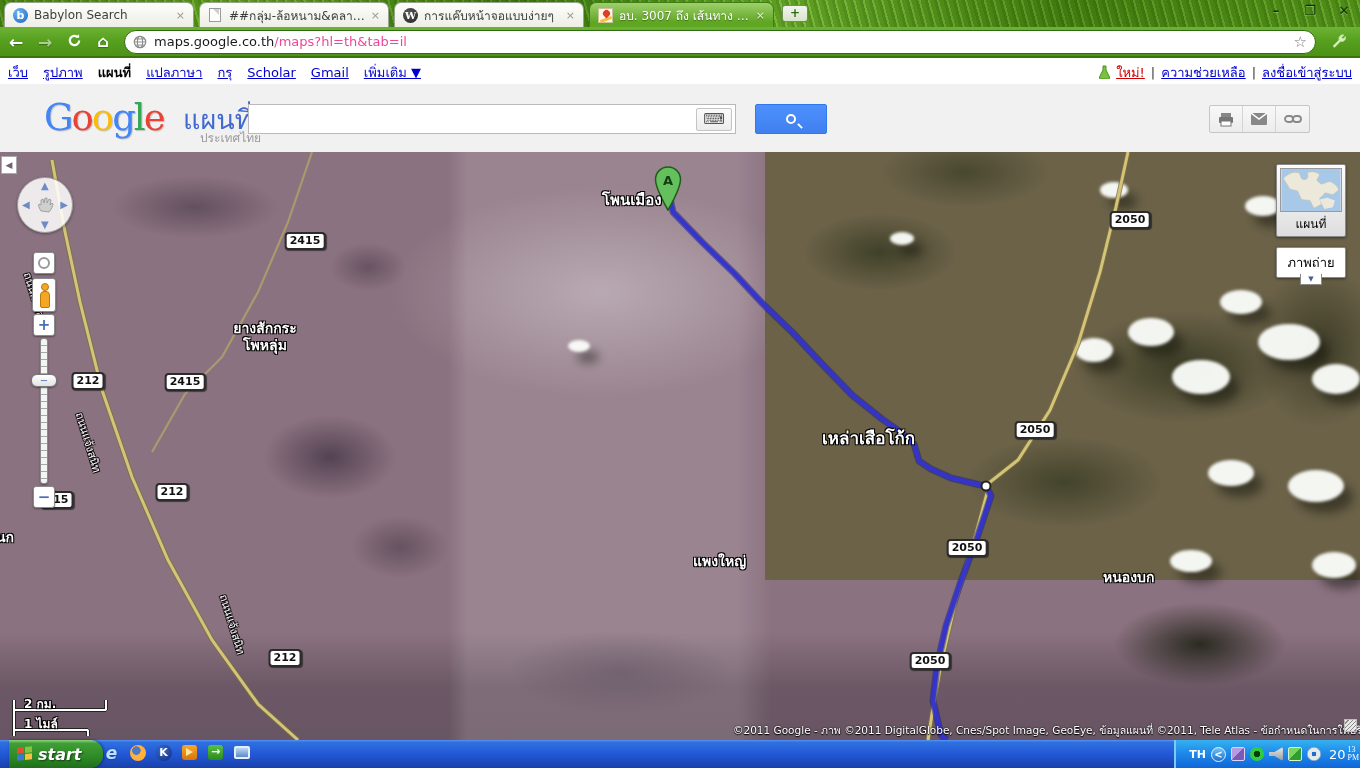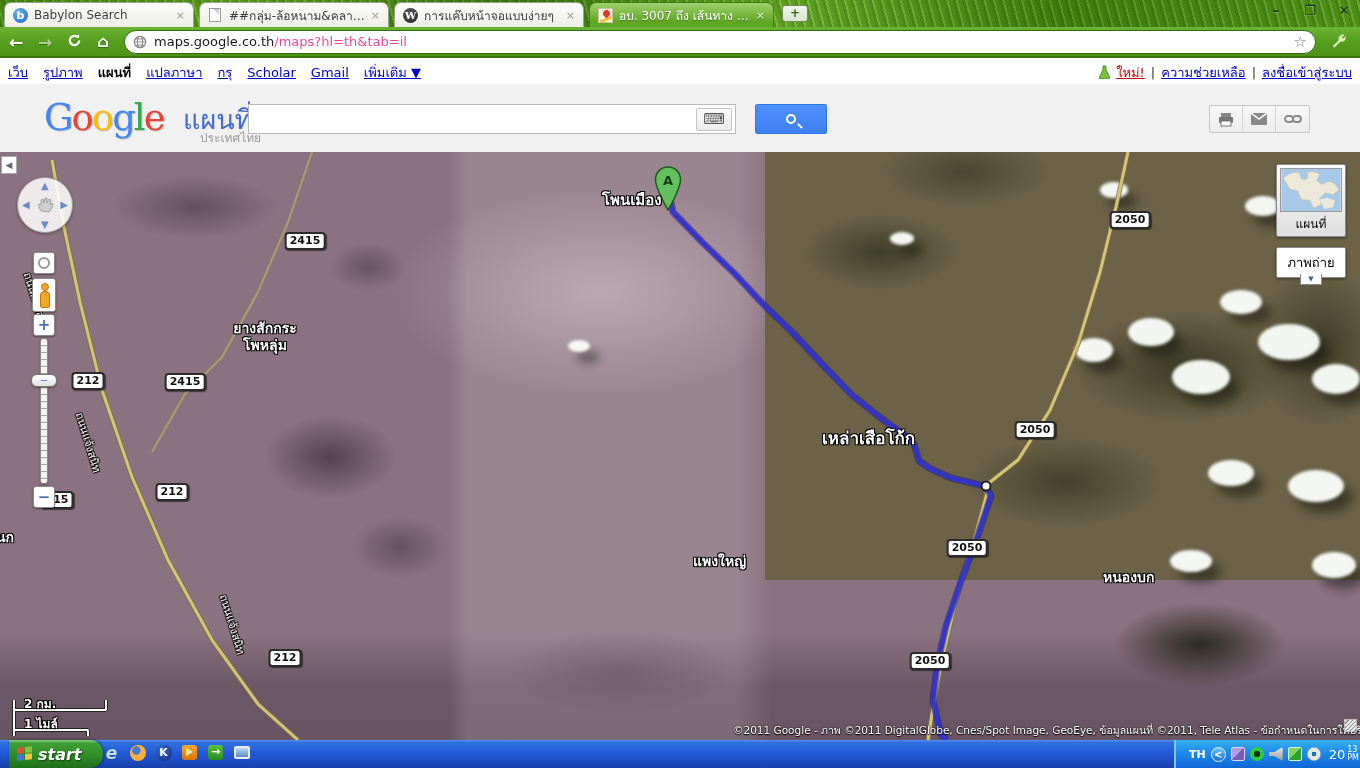--- a/index.html
+++ b/index.html
@@ -172,21 +172,21 @@
   .tray .lang { color:#fff; font-size:11px; font-weight:bold; }
   .chev { width:15px; height:15px; border-radius:50%; background:linear-gradient(#6fc3f5,#1a6fd0); border:1px solid #e8f4ff; color:#fff; font-size:10px; font-weight:bold; text-align:center; line-height:13px; }
   .trayico { width:14px; height:14px; border-radius:2px; }
   .net { background:linear-gradient(135deg,#b89ae0 0 50%,#7a5ab8 50%); border:1px solid #e0d4f5; }
   .eye { border-radius:50%; background:radial-gradient(circle,#0a3a0a 0 30%,#2ecc40 34% 75%,#fff 78%); }
   .vol { background:linear-gradient(#e8e8e8,#9a9a9a); clip-path:polygon(0 35%,40% 35%,100% 0,100% 100%,40% 65%,0 65%); }
   .sq { background:linear-gradient(135deg,#7ad45e 0 50%,#2f9e2f 50%); border:1px solid #d8f5c8; }
   .cd { border-radius:50%; background:radial-gradient(circle,#1a6fd0 0 22%,#e8e8e8 26% 60%,#9ab4cc 64%); }
   .clock { display:flex; align-items:center; color:#fff; margin-left:3px; }
   .clock .hh { font-size:13px; }
-  .clock .mmcol { display:flex; flex-direction:column; font-size:8px; line-height:8px; margin-left:2px; }
+  .clock .mmcol { display:flex; flex-direction:column; font-size:8px; line-height:8px; margin-left:2px;font-family:Liberation Serif, serif; }
 </style>
 </head>
 <body>
 
 <div id="screen">
 
   <div class="tabbar">
     <div class="tab inactive" style="left:4px;width:190px;">
       <span class="favicon fav-babylon">b</span>
       <span class="title">Babylon Search</span>

